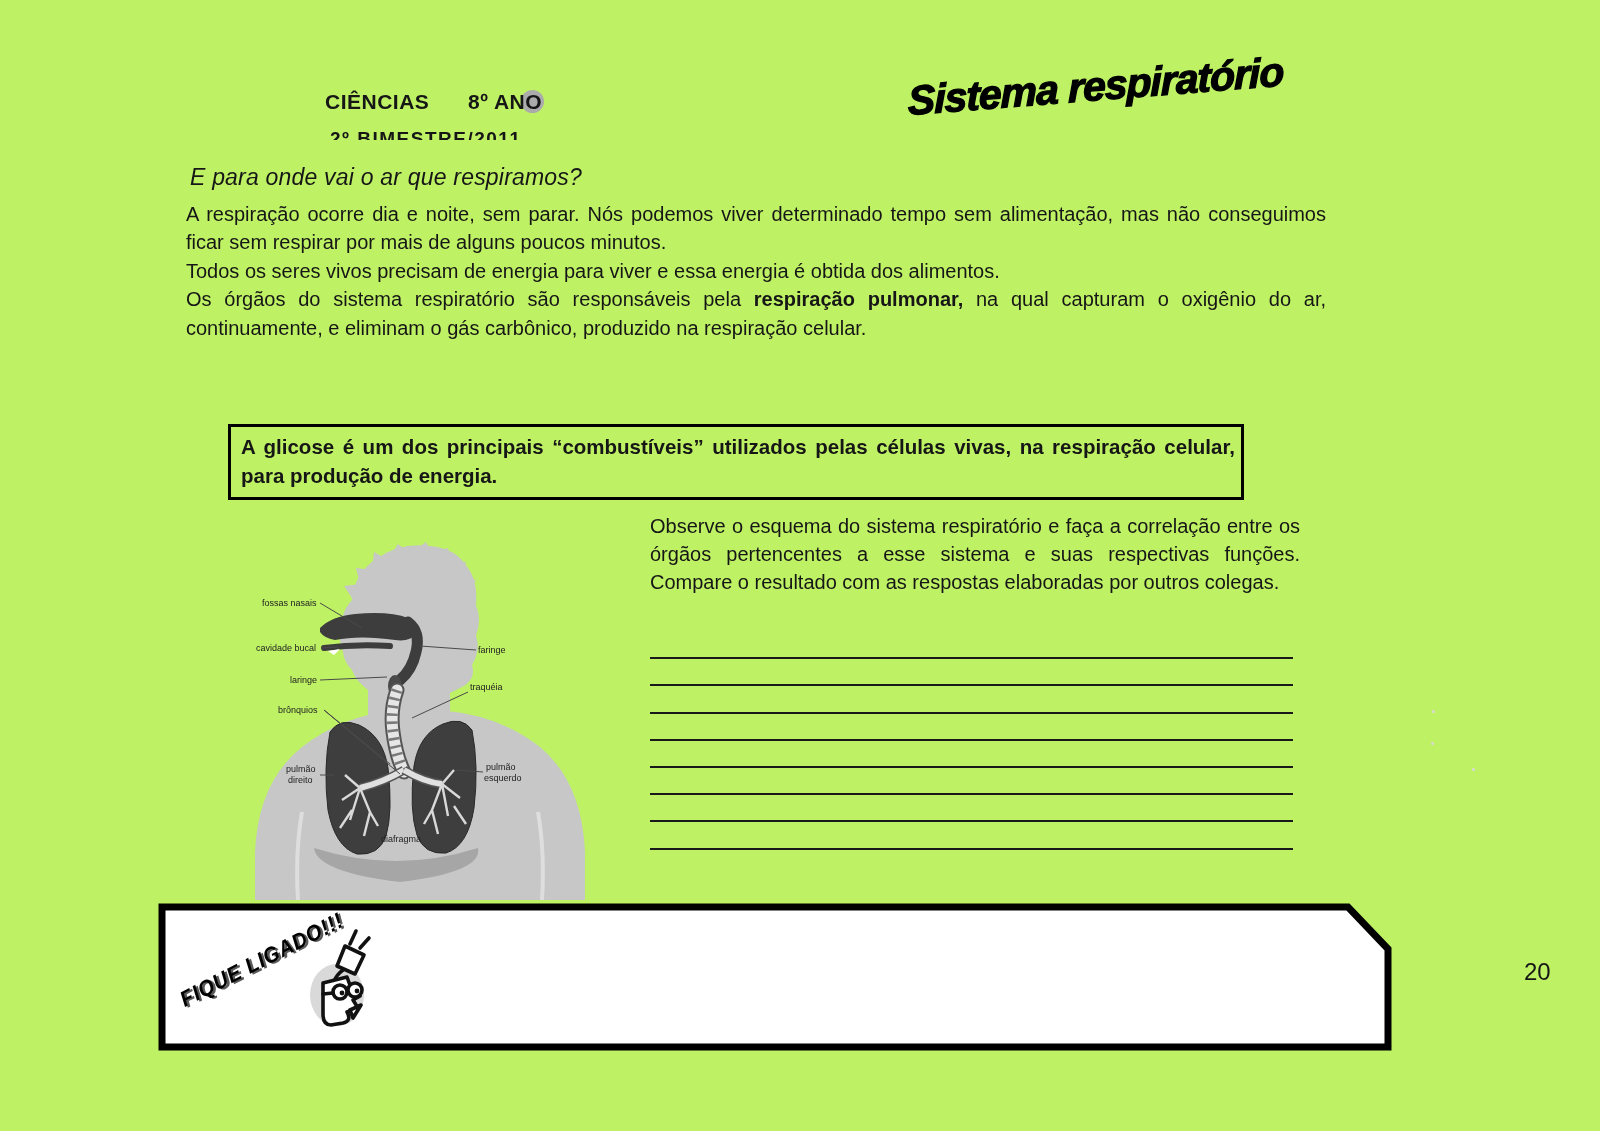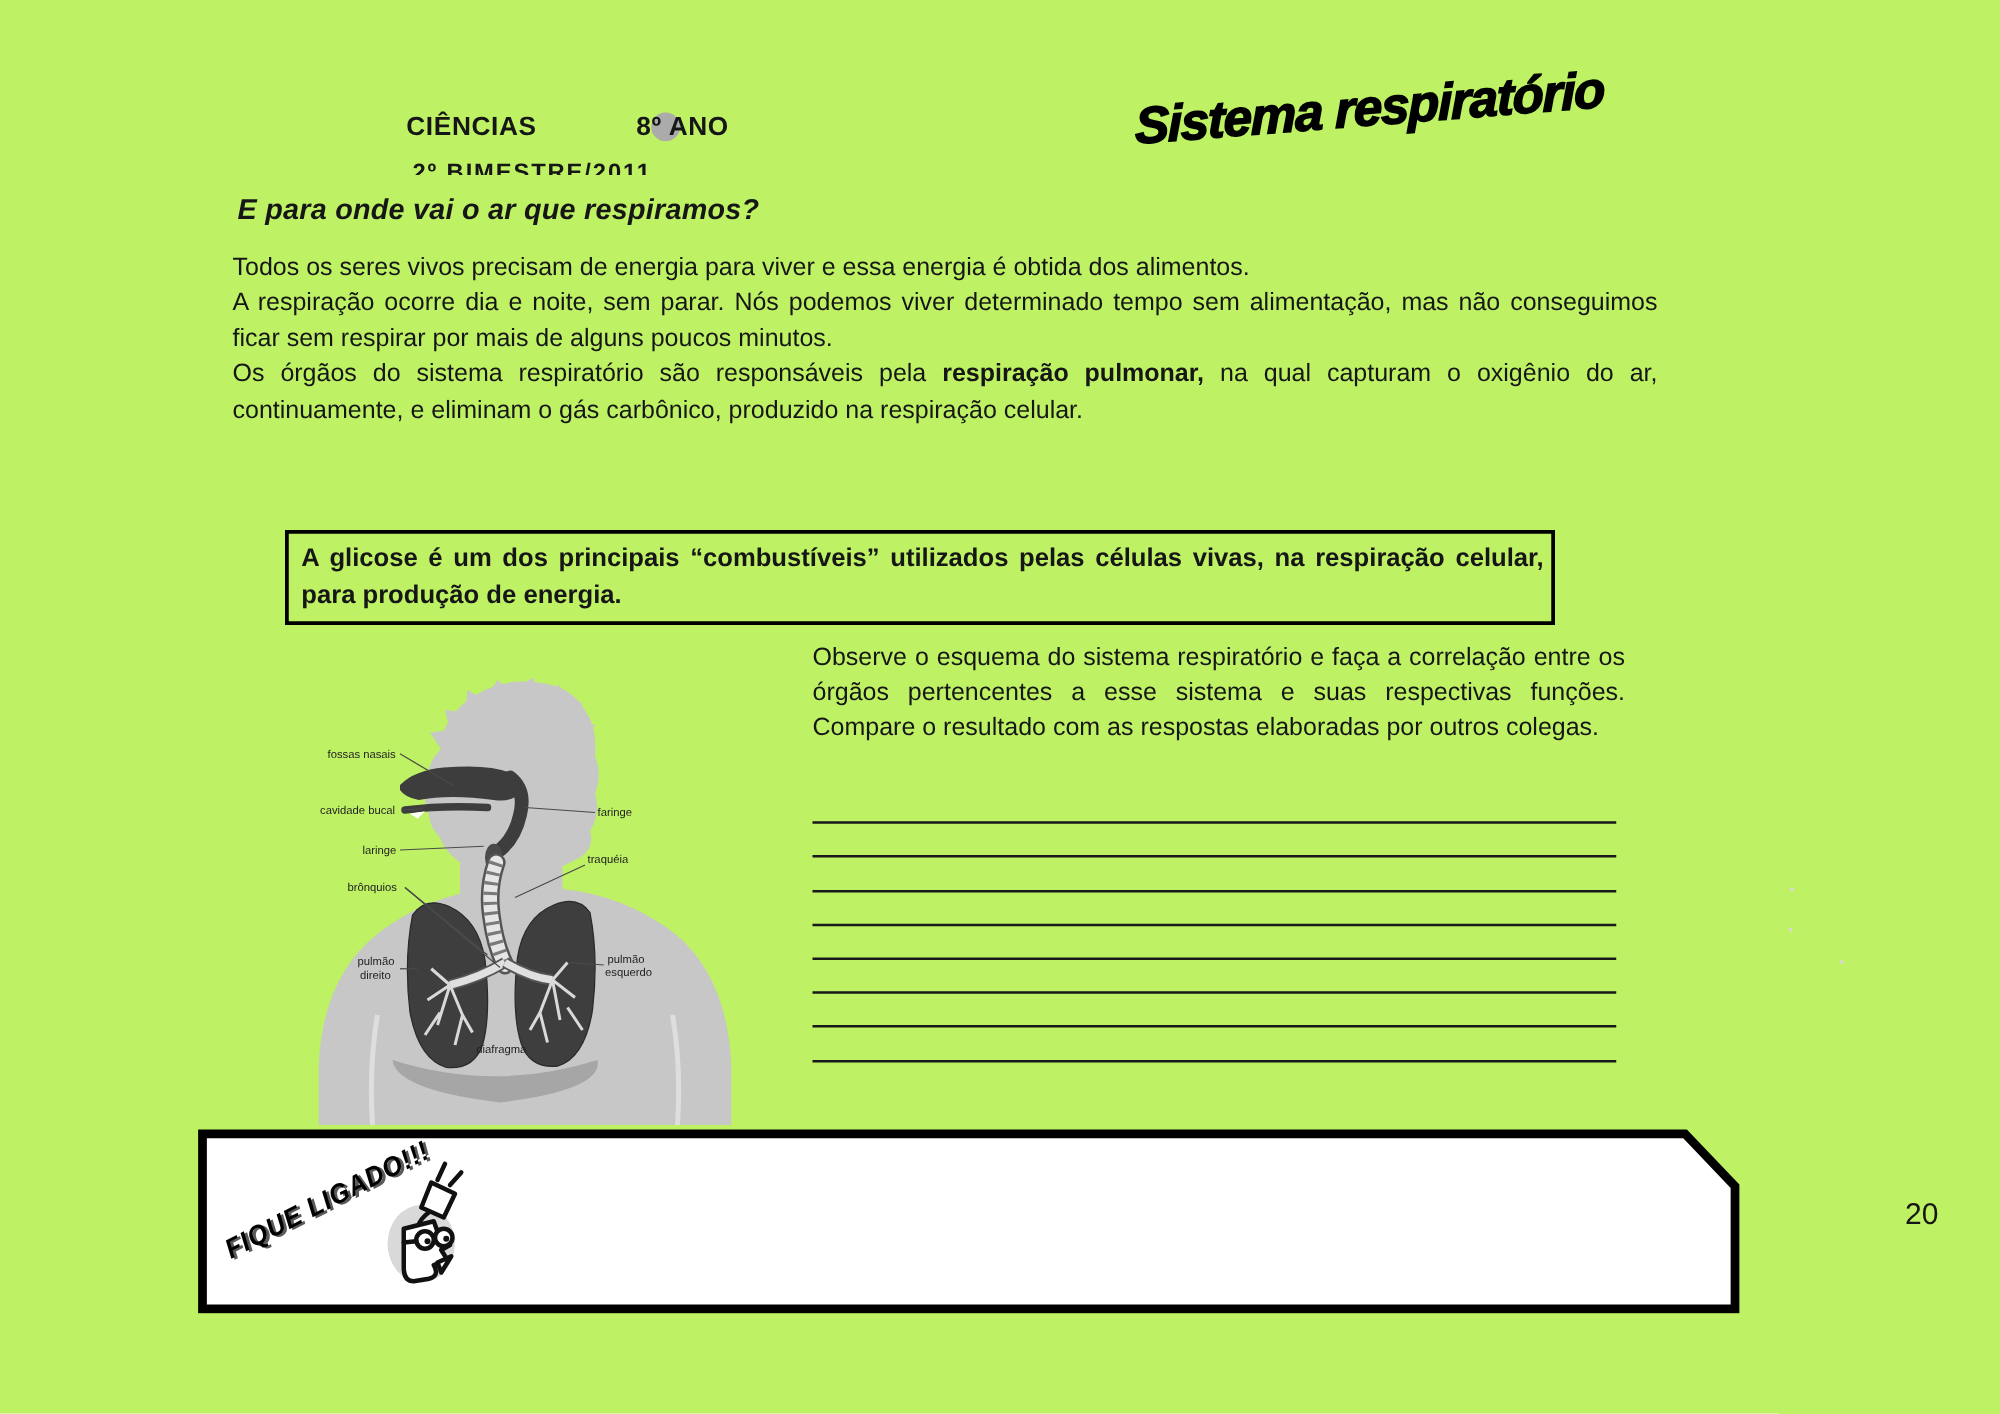--- a/index.html
+++ b/index.html
@@ -2,32 +2,32 @@
 <html><head>
 <meta charset="utf-8">
 <style>
   html,body{margin:0;padding:0;background:#ffffff;}
   .page{
     position:relative;width:1600px;height:1131px;background:#bef264;overflow:hidden;
     font-family:"Liberation Sans",sans-serif;color:#161616;
   }
   
   .hdr-course{position:absolute;left:325px;top:90px;font-size:21px;font-weight:bold;letter-spacing:.5px;}
-  .hdr-grade{position:absolute;left:468px;top:90px;font-size:21px;font-weight:bold;letter-spacing:.5px;z-index:2;margin-left:41px;}
+  .hdr-grade{position:absolute;left:468px;top:90px;font-size:21px;font-weight:bold;letter-spacing:.5px;z-index:2;}
   .hdr-dot{position:absolute;left:521px;top:90px;width:23px;height:23px;border-radius:50%;background:#ababab;z-index:1;}
   .hdr-clip{position:absolute;left:330px;top:129px;width:218px;height:11px;overflow:hidden;}
   .hdr-clip span{display:block;font-size:19px;font-weight:bold;letter-spacing:1.5px;line-height:20px;}
   .doc-title{
     position:absolute;left:908px;top:78px;width:400px;
     font-size:41px;font-weight:900;font-style:italic;letter-spacing:-1px;color:#000;
     transform:rotate(-4.5deg) skewX(-4deg);transform-origin:left center;
     -webkit-text-stroke:1.3px #000;white-space:nowrap;
   }
   
-  .sec-heading{position:absolute;left:190px;top:154px;font-size:23px;font-weight:bold;font-style:italic;letter-spacing:.2px;}
+  .sec-heading{position:absolute;left:190px;top:164px;font-size:23px;font-weight:normal;font-style:italic;letter-spacing:.2px;}
   .paragraphs{position:absolute;left:186px;top:200px;width:1140px;font-size:20px;line-height:28.4px;text-align:justify;}
   .paragraphs p{margin:0;}
   
   .glucose-box{
     position:absolute;left:228px;top:424px;width:994px;
     border:3px solid #000;padding:5px 6px 7px 10px;
     font-size:20.5px;font-weight:bold;line-height:29px;text-align:justify;
   }
   
   .figure{position:absolute;left:240px;top:520px;width:360px;height:380px;}
@@ -63,22 +63,22 @@
   <div class="hdr-course">CIÊNCIAS</div>
   <div class="hdr-grade">8º ANO</div>
   <div class="hdr-clip">
     <span>2º BIMESTRE/2011</span>
   </div>
   <div class="doc-title">Sistema respiratório</div>
 
   <div class="sec-heading">E para onde vai o ar que respiramos?</div>
 
   <div class="paragraphs" id="paragraphs">
+      <p><span>A respiração ocorre dia e noite, sem parar. Nós podemos viver determinado tempo sem alimentação, mas não conseguimos ficar sem respirar por mais de alguns poucos minutos.</span></p>
       <p><span>Todos os seres vivos precisam de energia para viver e essa energia é obtida dos alimentos.</span></p>
-      <p><span>A respiração ocorre dia e noite, sem parar. Nós podemos viver determinado tempo sem alimentação, mas não conseguimos ficar sem respirar por mais de alguns poucos minutos.</span></p>
       <p><span>Os órgãos do sistema respiratório são responsáveis pela </span><b>respiração pulmonar,</b><span> na qual capturam o oxigênio do ar, continuamente, e eliminam o gás carbônico, produzido na respiração celular.</span></p>
     </div>
 
   <div class="glucose-box">A glicose é um dos principais “combustíveis” utilizados pelas células vivas, na respiração celular, para produção de energia.</div>
 
   <div class="figure">
     <svg viewBox="0 0 360 380">
 
       <path d="M15,380 L15,332 Q18,262 62,227 Q102,196 152,191 L208,191 Q260,196 300,227 Q342,262 345,332 L345,380 Z" fill="#c7c7c7"></path>
 

